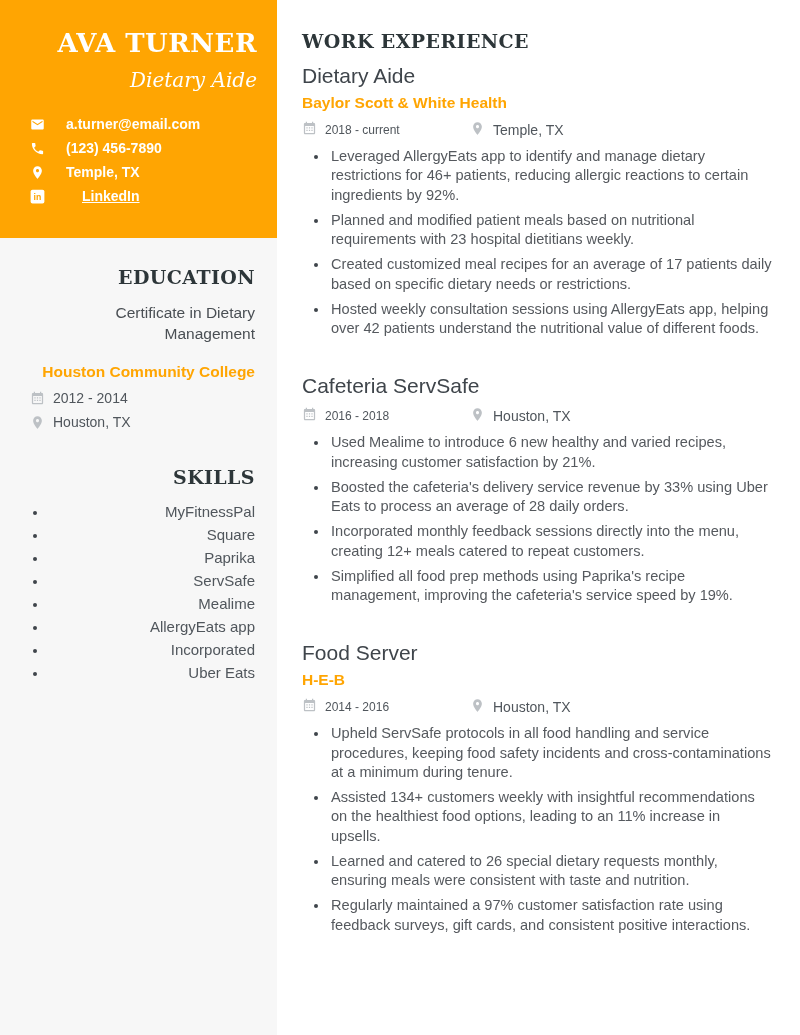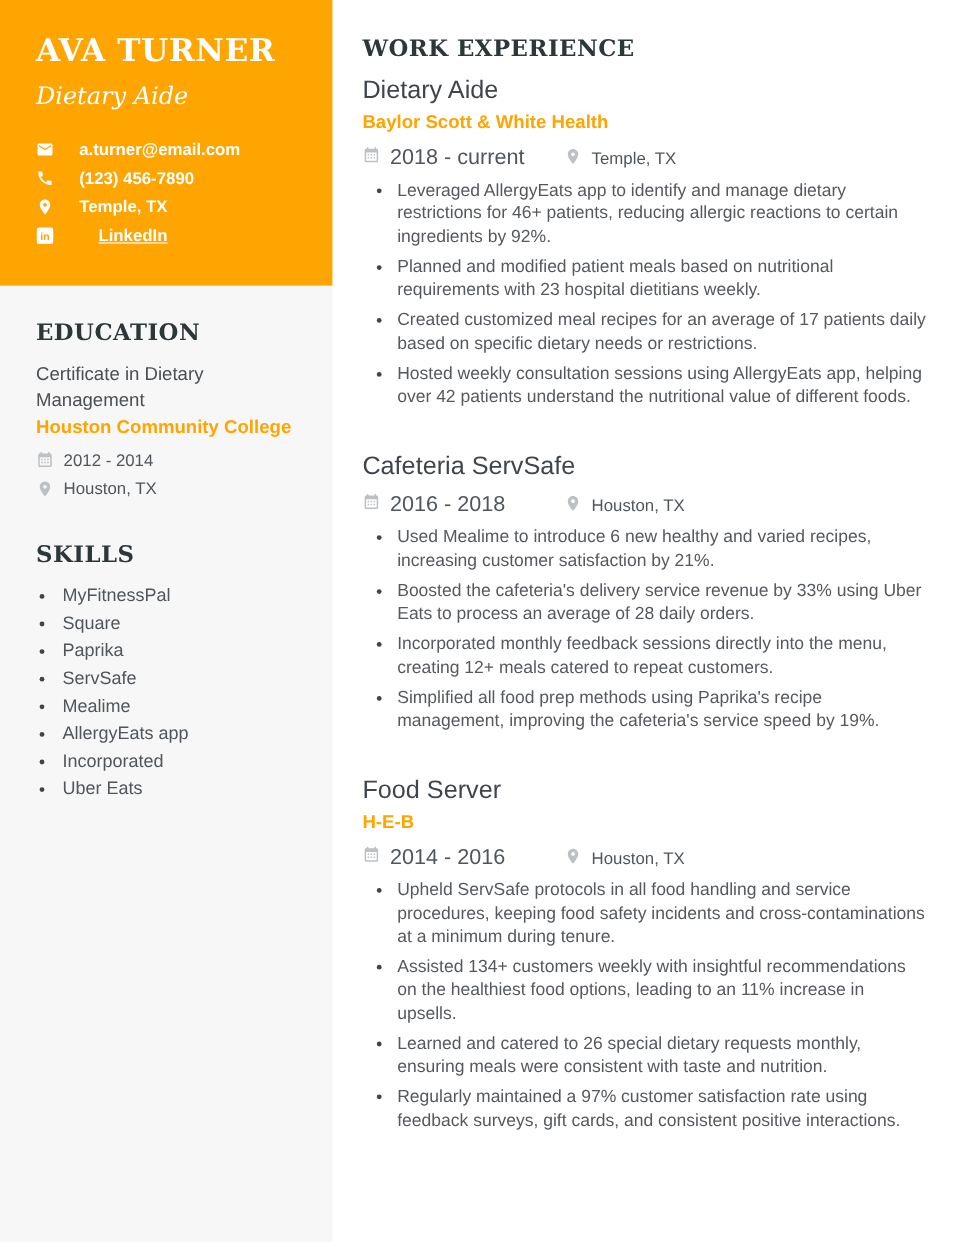--- a/index.html
+++ b/index.html
@@ -9,20 +9,21 @@
     background:#ffffff;
     font-family:"Liberation Sans", sans-serif;
     color:#55595E;
     overflow:hidden;
   }
   
   .sidebar {
     position:absolute; left:0; top:0;
     width:277px; height:1035px;
     background:#F7F7F7;
+    text-align:right;
   }
   .sidebar-header {
     width:277px; height:238px;
     background:#FFA502;
     padding:28px 20px 0 30px;
   }
   .person-name {
     font-family:"DejaVu Serif","Liberation Serif",serif;
     font-weight:700; font-size:26px; letter-spacing:0.5px;
     color:#ffffff; line-height:1.2;
@@ -43,21 +44,21 @@
   .side-body { padding:0 22px 0 30px; }
   .side-heading {
     font-family:"DejaVu Serif","Liberation Serif",serif;
     font-weight:700; font-size:19px; letter-spacing:0.4px;
     color:#2D3639;
   }
   .edu-heading { margin-top:28px; }
   .degree { font-size:15.5px; color:#4A4F54; line-height:1.35; margin-top:15px; }
   .school {
     font-size:15.5px; font-weight:700; color:#FFA502;
-    line-height:1.38; margin-top:1px;
+    line-height:1.38; margin-top:16px;
   }
   .meta-row {
     display:flex; align-items:center; gap:8px;
     font-size:14px; color:#50565C; margin-top:8px;
   }
   .meta-row svg { flex:0 0 auto; display:block; }
   .skills-heading { margin-top:36px; }
   .skills-list { margin-top:12px; padding-left:18px; list-style:disc; }
   .skills-list li {
     font-size:15px; color:#50565C; line-height:23px; padding-left:4px;
@@ -71,21 +72,21 @@
   .main-heading {
     font-family:"DejaVu Serif","Liberation Serif",serif;
     font-weight:700; font-size:19px; letter-spacing:0.4px;
     color:#2D3639;
   }
   .job { margin-top:12px; }
   .job + .job { margin-top:36px; }
   .job-title { font-size:21px; font-weight:400; color:#3F454B; }
   .job-company { font-size:15.5px; font-weight:700; color:#FFA502; margin-top:6px; }
   .job-meta { display:flex; align-items:center; margin-top:9px; }
-  .job-meta .meta-date { display:flex; align-items:center; gap:8px; width:168px; font-size:18px; color:#50565C; }
+  .job-meta .meta-date { display:flex; align-items:center; gap:8px; width:168px; font-size:12px; color:#50565C; }
   .job-meta .meta-loc  { display:flex; align-items:center; gap:8px; font-size:14px; color:#50565C; }
   .job-bullets { margin-top:8px; padding-left:27px; list-style:disc; }
   .job-bullets li {
     font-size:14.6px; color:#55595E; line-height:1.32;
     margin-bottom:6px; padding-left:2px;
   }
   .job-bullets li::marker { color:#3F454B; font-size:13px; }
 </style>
 </head>
 <body>

